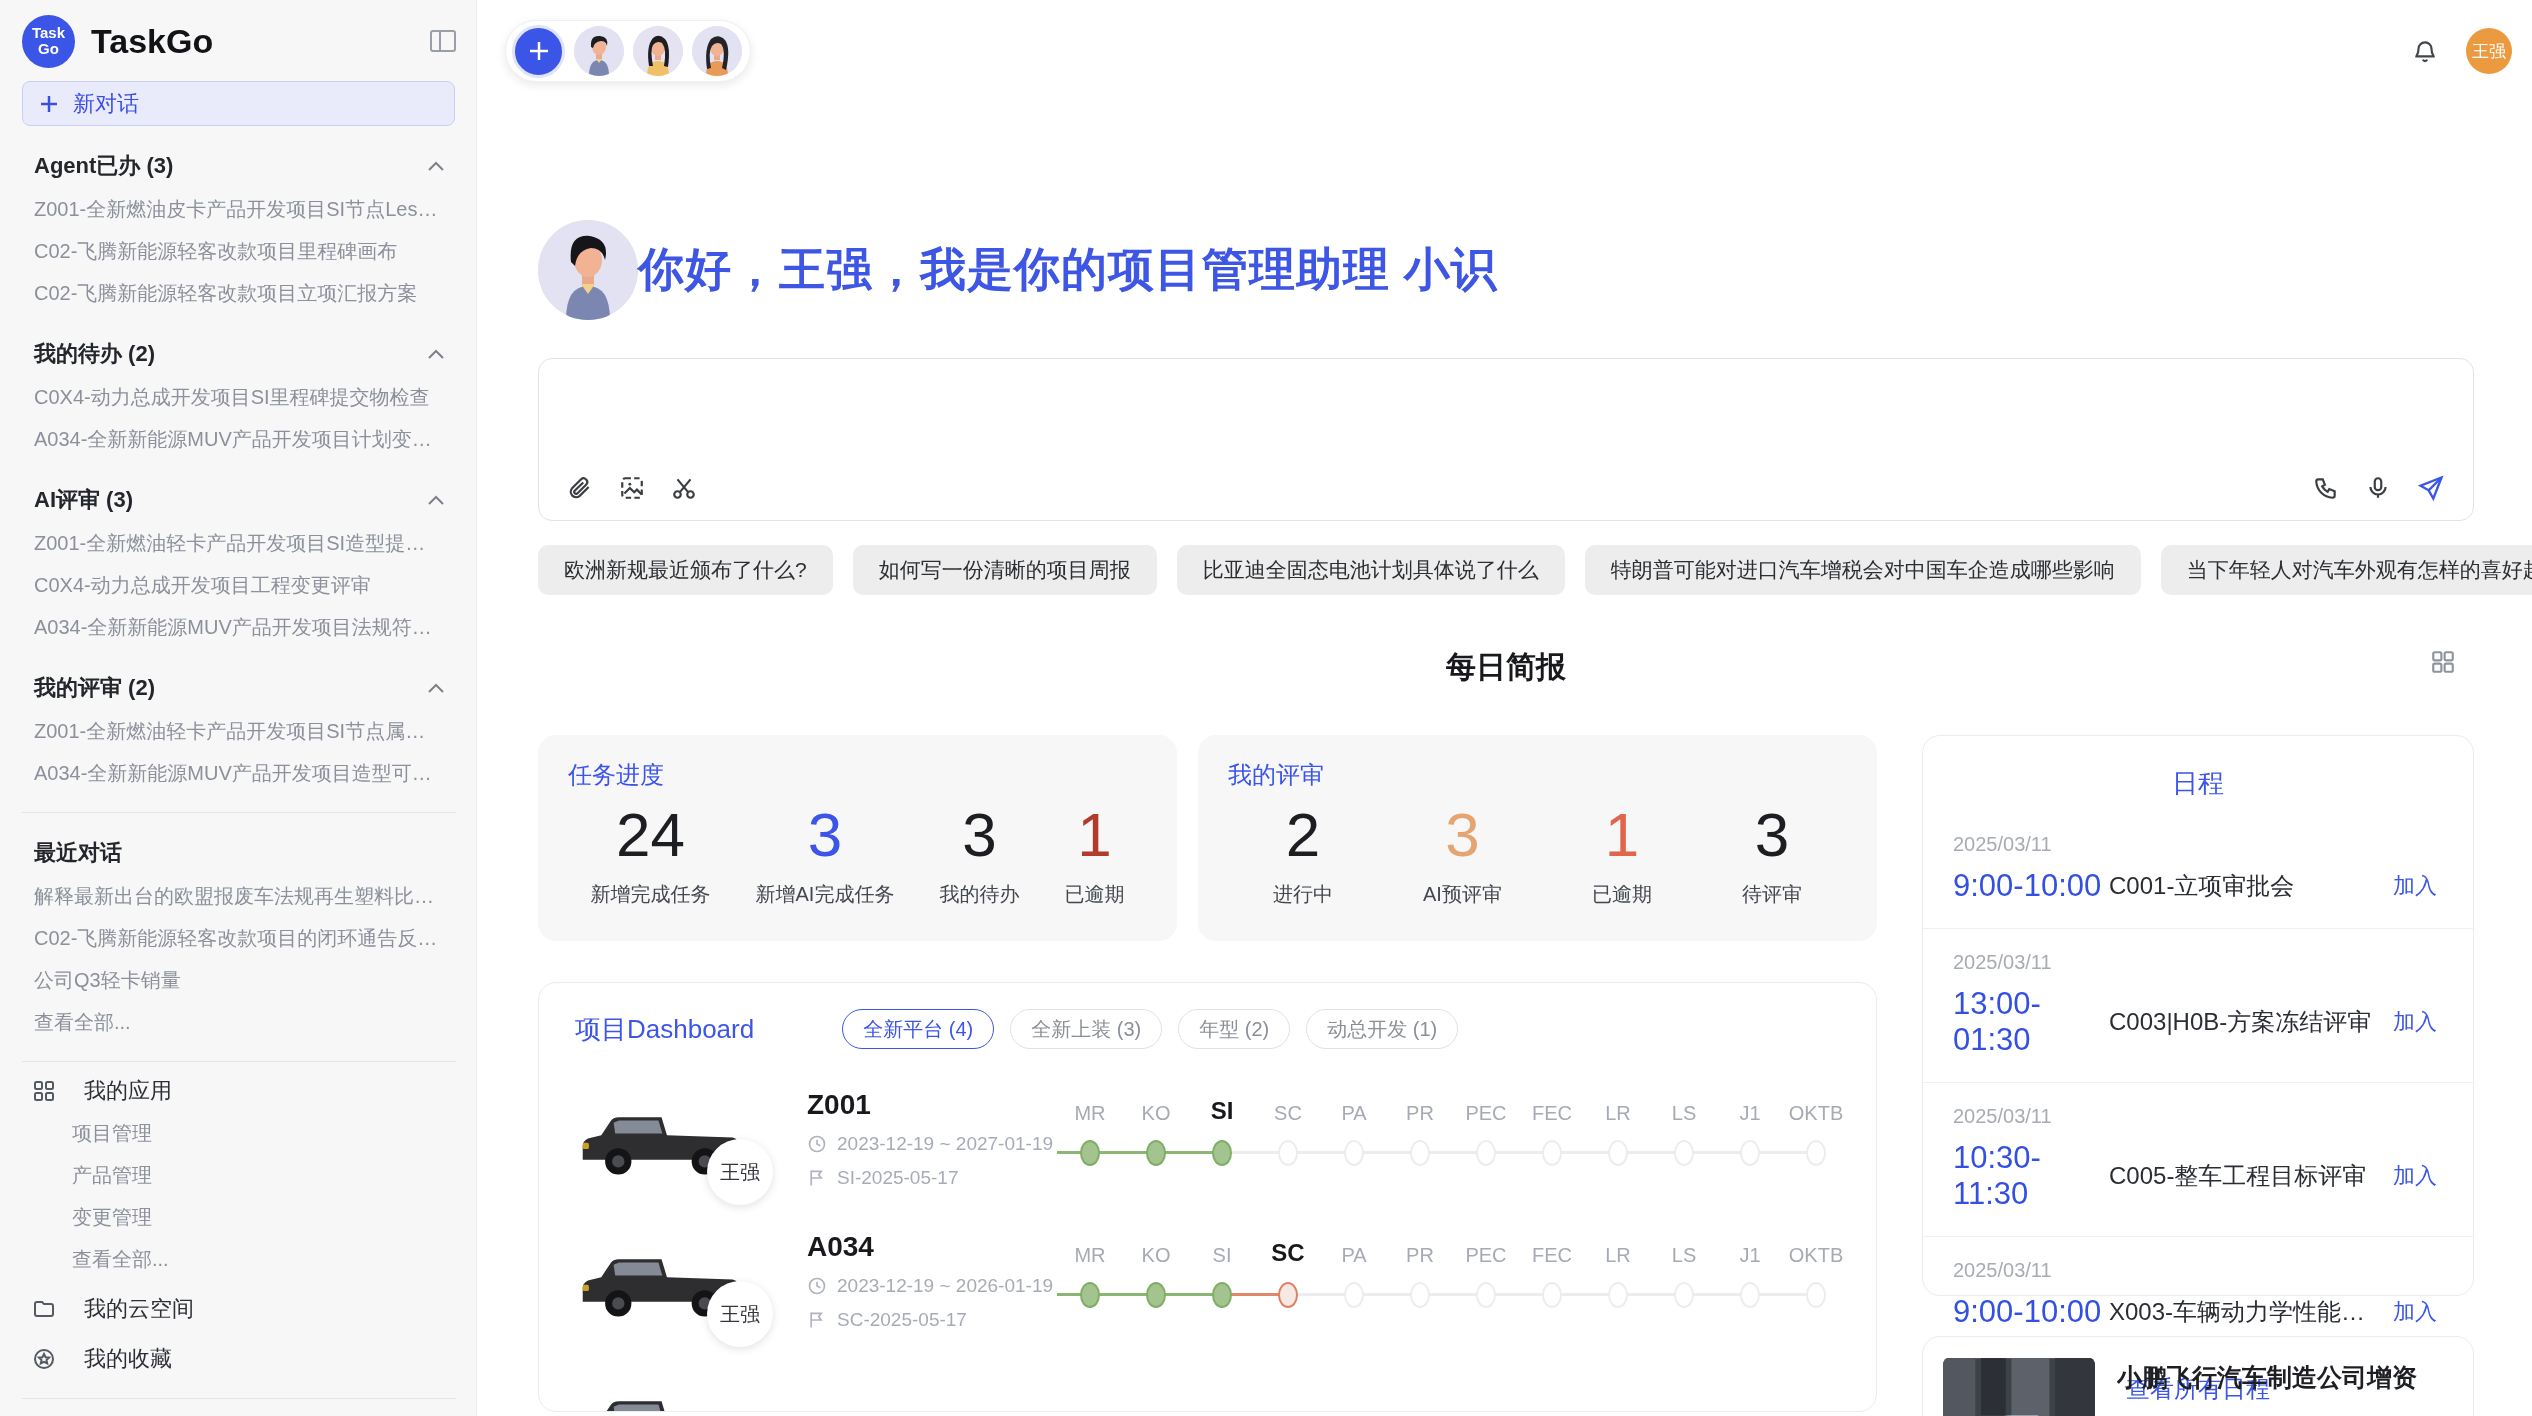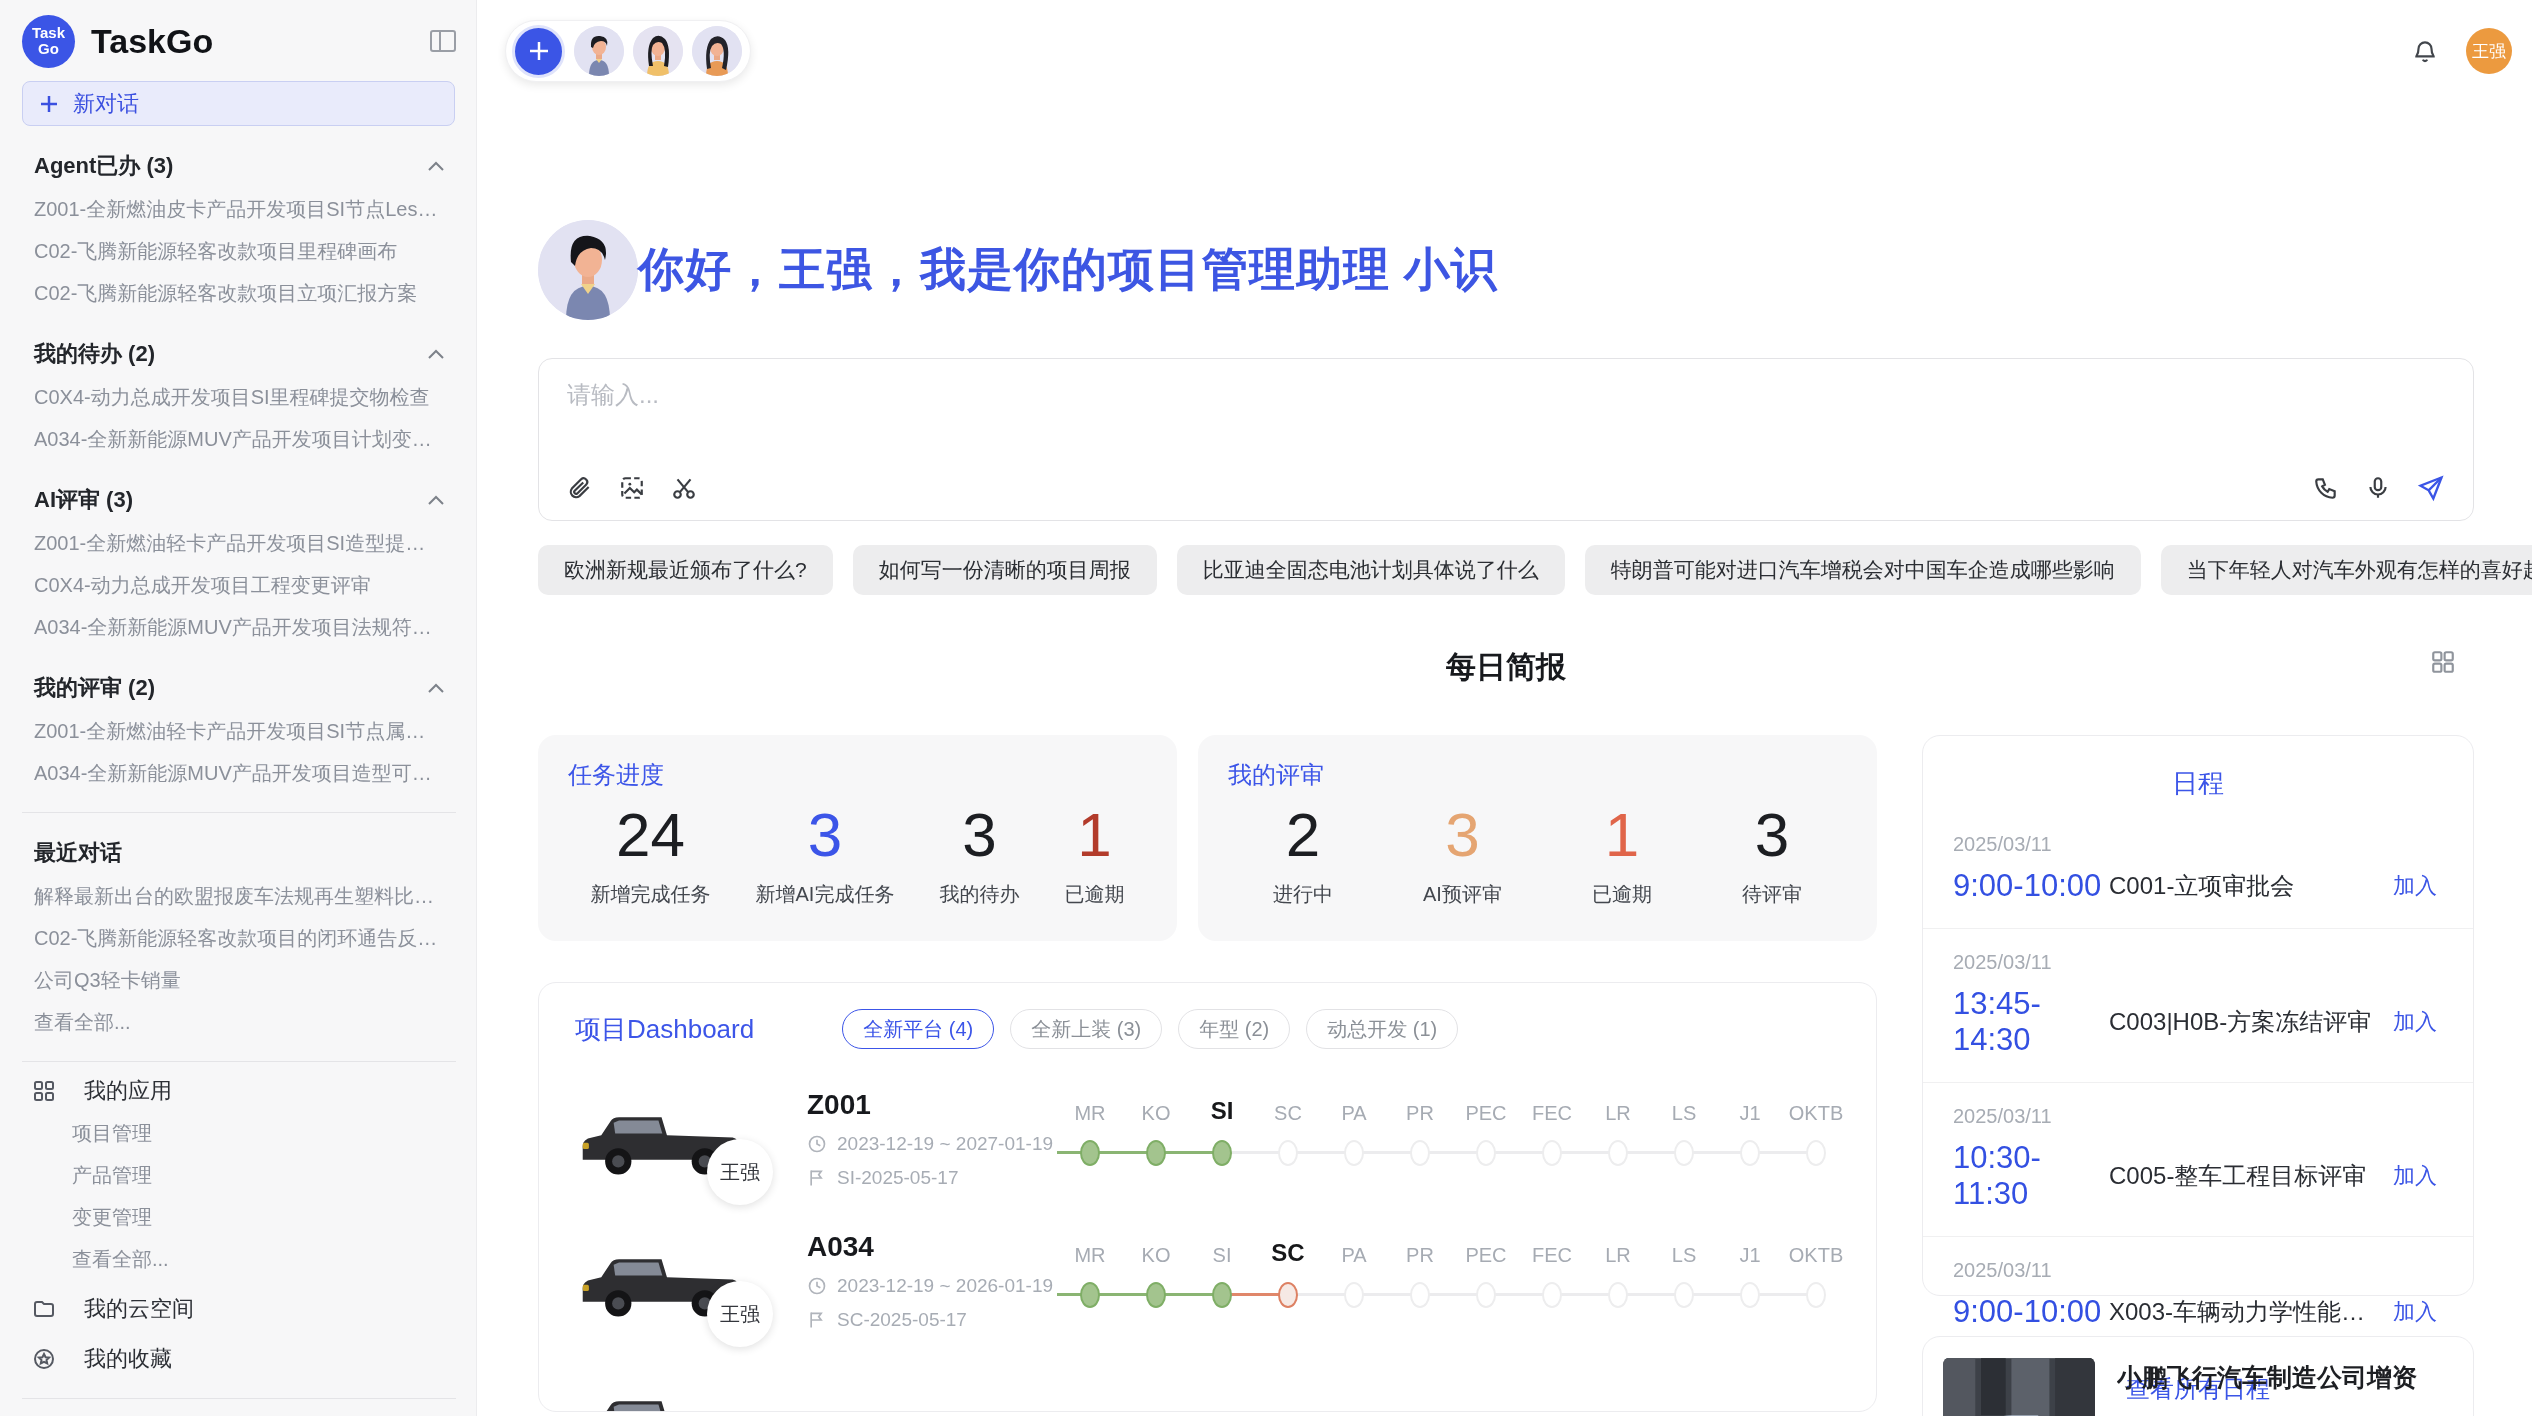--- a/index.html
+++ b/index.html
@@ -315,21 +315,20 @@
             <path d="M43 64 L50 74 L57 64 Z" fill="#f0d28a"></path>
             <rect x="44" y="50" width="12" height="14" fill="#eba987"></rect>
             <ellipse cx="50" cy="40" rx="14" ry="17" fill="#f2b394"></ellipse>
             <path d="M33 42 Q30 14 52 16 Q72 20 67 40 Q64 28 53 28 Q39 30 37 46 Z" fill="#15151a"></path>
           </svg>
         </div>
         <div class="greet-text">你好，王强，我是你的项目管理助理 小识</div>
       </div>
 
       <div class="input-card">
-        <input class="input-field" placeholder="请输入..." style="">
         <div class="input-tools">
           <button class="icon-btn">
             <svg class="ic" width="26" height="26" viewBox="0 0 24 24" fill="none" stroke="#3a3d42" stroke-width="2">
               <path d="M20 11l-8.5 8.5a5 5 0 0 1-7-7L13 4a3.4 3.4 0 0 1 4.8 4.8L9.5 17a1.7 1.7 0 0 1-2.4-2.4L15 7"></path>
             </svg>
           </button>
           <button class="icon-btn">
             <svg class="ic" width="26" height="26" viewBox="0 0 24 24" fill="none" stroke="#3a3d42" stroke-width="2">
               <rect x="3" y="3" width="18" height="18" rx="3" stroke-dasharray="5 3"></rect>
               <path d="M5 17l5-5 4 4 2.5-2.5L21 18"></path>
@@ -596,21 +595,21 @@
               <div class="sched-date">2025/03/11</div>
               <div class="sched-line">
                 <div class="sched-time">9:00-10:00</div>
                 <div class="sched-name">C001-立项审批会</div>
                 <div class="sched-join">加入</div>
               </div>
             </div>
             <div class="sched-item">
               <div class="sched-date">2025/03/11</div>
               <div class="sched-line">
-                <div class="sched-time">13:45-14:30</div>
+                <div class="sched-time">13:00-01:30</div>
                 <div class="sched-name">C003|H0B-方案冻结评审</div>
                 <div class="sched-join">加入</div>
               </div>
             </div>
             <div class="sched-item">
               <div class="sched-date">2025/03/11</div>
               <div class="sched-line">
                 <div class="sched-time">10:30-11:30</div>
                 <div class="sched-name">C005-整车工程目标评审</div>
                 <div class="sched-join">加入</div>

